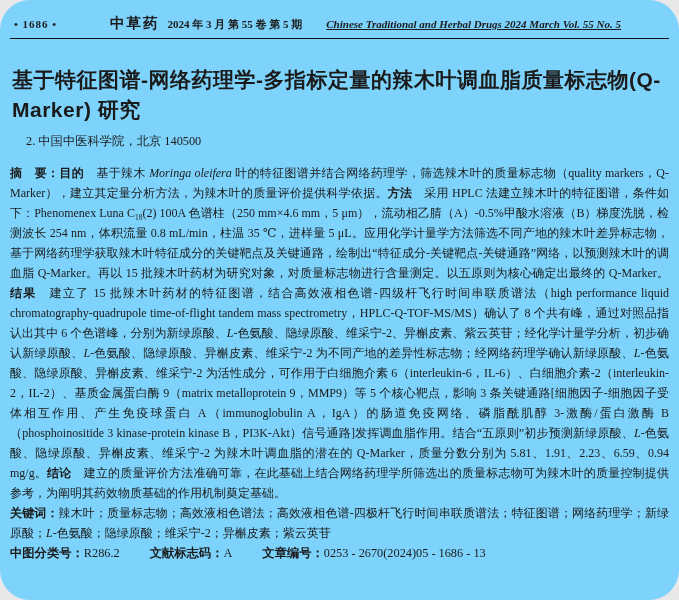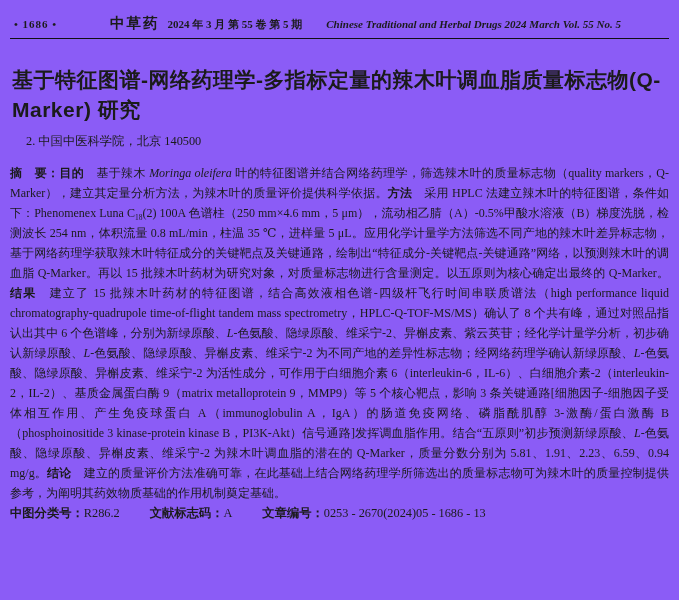--- a/index.html
+++ b/index.html
@@ -1,34 +1,34 @@
 <!DOCTYPE html>
 <html><head>
 <meta charset="utf-8">
 <style>
   html,body{margin:0;padding:0;background:#e8e8e8;}
   .page{
-    width:679px;height:600px;margin:0 auto;background:#8b5cf6;color:#1b1b1b;
+    width:679px;height:600px;margin:0 auto;background:#7dd3fc;color:#1b1b1b;
     font-family:"Liberation Serif","DejaVu Serif",serif;
-    box-sizing:border-box;padding:12px 10px 0 10px;overflow:hidden;position:relative;
+    box-sizing:border-box;padding:12px 10px 0 10px;overflow:hidden;position:relative;border-radius:30px;
   }
   .b{font-weight:bold;}
   .i{font-style:italic;}
   sup{font-size:0.62em;line-height:0;vertical-align:super;}
   sub{font-size:0.62em;line-height:0;vertical-align:sub;}
 
   .journal-header{
     display:flex;align-items:baseline;font-size:11px;
     padding:2px 0 5px 4px;white-space:nowrap;
   }
   .page-num{width:96px;letter-spacing:1px;font-weight:bold;}
   .logo-cn{font-weight:bold;font-size:14.5px;letter-spacing:2px;margin-right:8px;
     font-family:"Liberation Serif","DejaVu Serif",serif;}
   .issue-cn{font-weight:bold;margin-right:24px;}
-  .journal-en{font-weight:bold;font-style:italic;}
+  .journal-en{font-weight:bold;font-style:italic;text-decoration:underline;}
   .header-rule{border:none;border-top:1.6px solid #111;margin:0;}
 
   .article-title{
     margin:26px 2px 0 2px;
     font-family:"Liberation Sans","DejaVu Sans",sans-serif;
     font-size:21px;font-weight:bold;line-height:30px;letter-spacing:0.5px;
   }
   .authors-line{margin:15px 0 0 16px;font-size:13.5px;letter-spacing:0.5px;}
   .affiliation{margin:0 0 0 16px;font-size:12.3px;line-height:20.5px;}
   .affiliations{margin-top:6px;}
@@ -57,18 +57,19 @@
 
   <h1 class="article-title">基于特征图谱-网络药理学-多指标定量的辣木叶调血脂质量标志物(Q-Marker) 研究</h1>
 
 
   <div class="affiliations">
     <div class="affiliation">2. 中国中医科学院，北京 140500</div>
   </div>
 
   <p class="abstract-para"><span class="b">摘　要：</span><span class="b">目的　</span><span>基于辣木 </span><span class="i">Moringa oleifera</span><span> 叶的特征图谱并结合网络药理学，筛选辣木叶的质量标志物（quality markers，Q-Marker），建立其定量分析方法，为辣木叶的质量评价提供科学依据。</span><span class="b">方法　</span><span>采用 HPLC 法建立辣木叶的特征图谱，条件如下：Phenomenex Luna C</span><sub>18</sub><span>(2) 100A 色谱柱（250 mm×4.6 mm，5 μm），流动相乙腈（A）-0.5%甲酸水溶液（B）梯度洗脱，检测波长 254 nm，体积流量 0.8 mL/min，柱温 35 ℃，进样量 5 μL。应用化学计量学方法筛选不同产地的辣木叶差异标志物，基于网络药理学获取辣木叶特征成分的关键靶点及关键通路，绘制出“特征成分-关键靶点-关键通路”网络，以预测辣木叶的调血脂 Q-Marker。再以 15 批辣木叶药材为研究对象，对质量标志物进行含量测定。以五原则为核心确定出最终的 Q-Marker。</span><span class="b">结果　</span><span>建立了 15 批辣木叶药材的特征图谱，结合高效液相色谱-四级杆飞行时间串联质谱法（high performance liquid chromatography-quadrupole time-of-flight tandem mass spectrometry，HPLC-Q-TOF-MS/MS）确认了 8 个共有峰，通过对照品指认出其中 6 个色谱峰，分别为新绿原酸、</span><span class="i">L</span><span>-色氨酸、隐绿原酸、维采宁-2、异槲皮素、紫云英苷；经化学计量学分析，初步确认新绿原酸、</span><span class="i">L</span><span>-色氨酸、隐绿原酸、异槲皮素、维采宁-2 为不同产地的差异性标志物；经网络药理学确认新绿原酸、</span><span class="i">L</span><span>-色氨酸、隐绿原酸、异槲皮素、维采宁-2 为活性成分，可作用于白细胞介素 6（interleukin-6，IL-6）、白细胞介素-2（interleukin-2，IL-2）、基质金属蛋白酶 9（matrix metalloprotein 9，MMP9）等 5 个核心靶点，影响 3 条关键通路[细胞因子-细胞因子受体相互作用、产生免疫球蛋白 A（immunoglobulin A，IgA）的肠道免疫网络、磷脂酰肌醇 3-激酶/蛋白激酶 B（phosphoinositide 3 kinase-protein kinase B，PI3K-Akt）信号通路]发挥调血脂作用。结合“五原则”初步预测新绿原酸、</span><span class="i">L</span><span>-色氨酸、隐绿原酸、异槲皮素、维采宁-2 为辣木叶调血脂的潜在的 Q-Marker，质量分数分别为 5.81、1.91、2.23、6.59、0.94 mg/g。</span><span class="b">结论　</span><span>建立的质量评价方法准确可靠，在此基础上结合网络药理学所筛选出的质量标志物可为辣木叶的质量控制提供参考，为阐明其药效物质基础的作用机制奠定基础。</span></p>
 
+  <p class="keywords-para"><span class="b">关键词：</span><span>辣木叶；质量标志物；高效液相色谱法；高效液相色谱-四极杆飞行时间串联质谱法；特征图谱；网络药理学；新绿原酸；</span><span class="i">L</span><span>-色氨酸；隐绿原酸；维采宁-2；异槲皮素；紫云英苷</span></p>
 
   <div class="meta-line">
     <span class="b">中图分类号：</span><span>R286.2</span><span class="gap"></span><span class="b">文献标志码：</span><span>A</span><span class="gap"></span><span class="b">文章编号：</span><span>0253 - 2670(2024)05 - 1686 - 13</span>
   </div>
 
 </div>
 
 </body></html>

